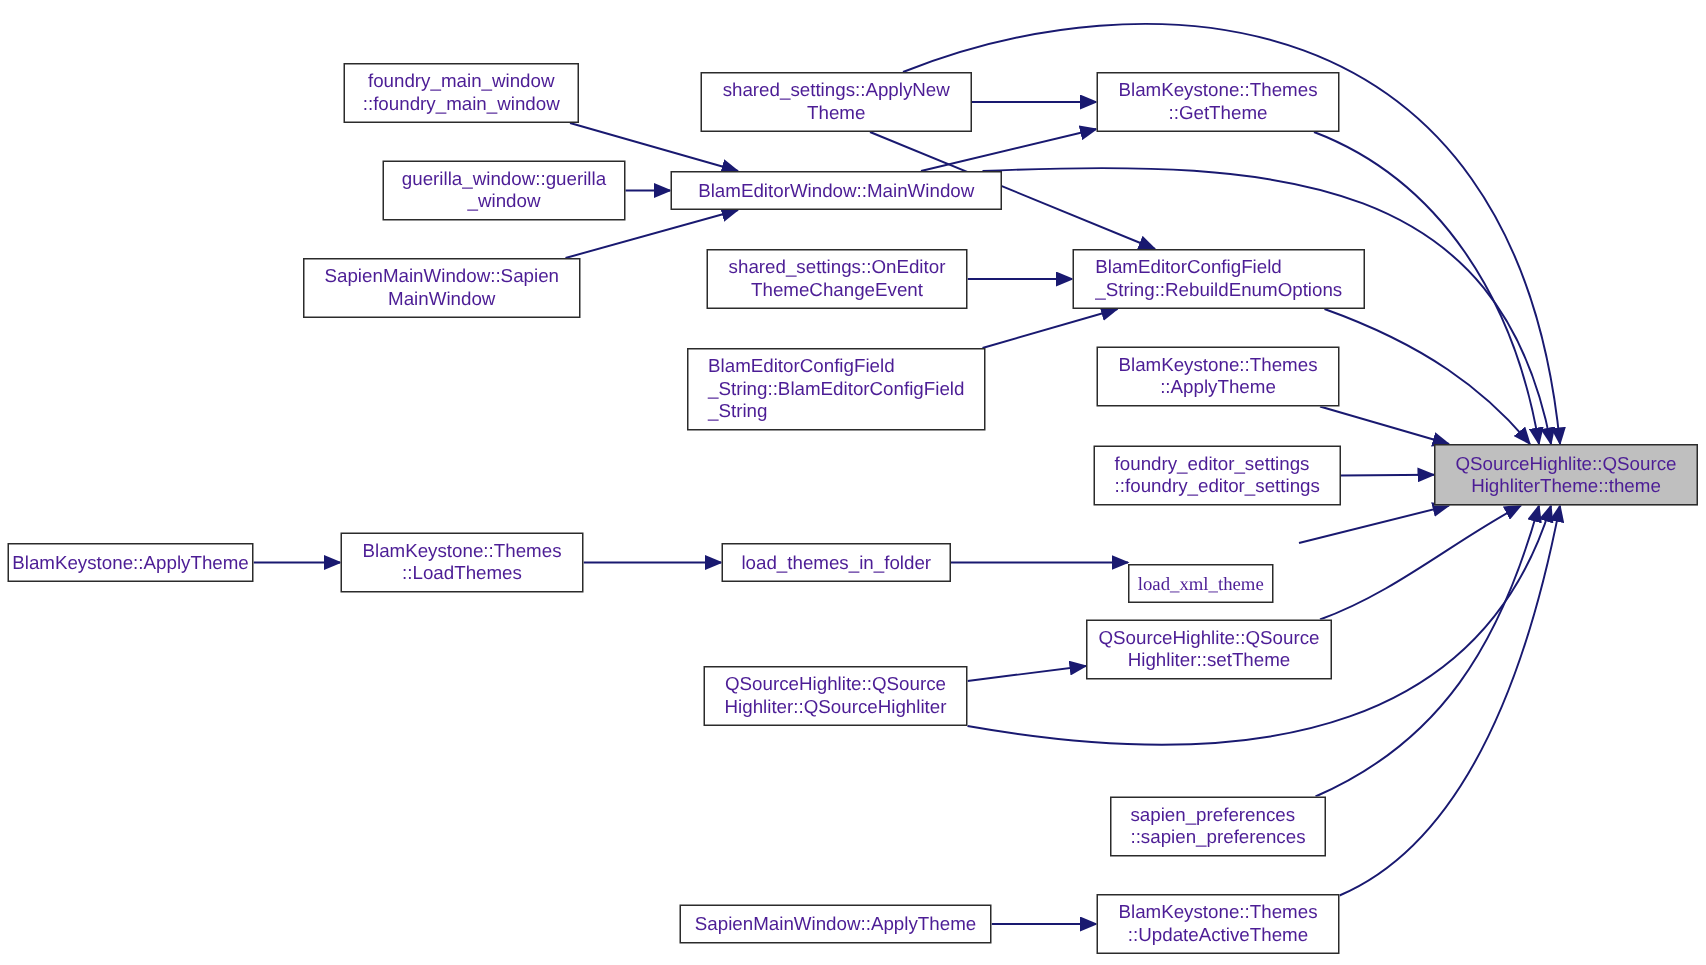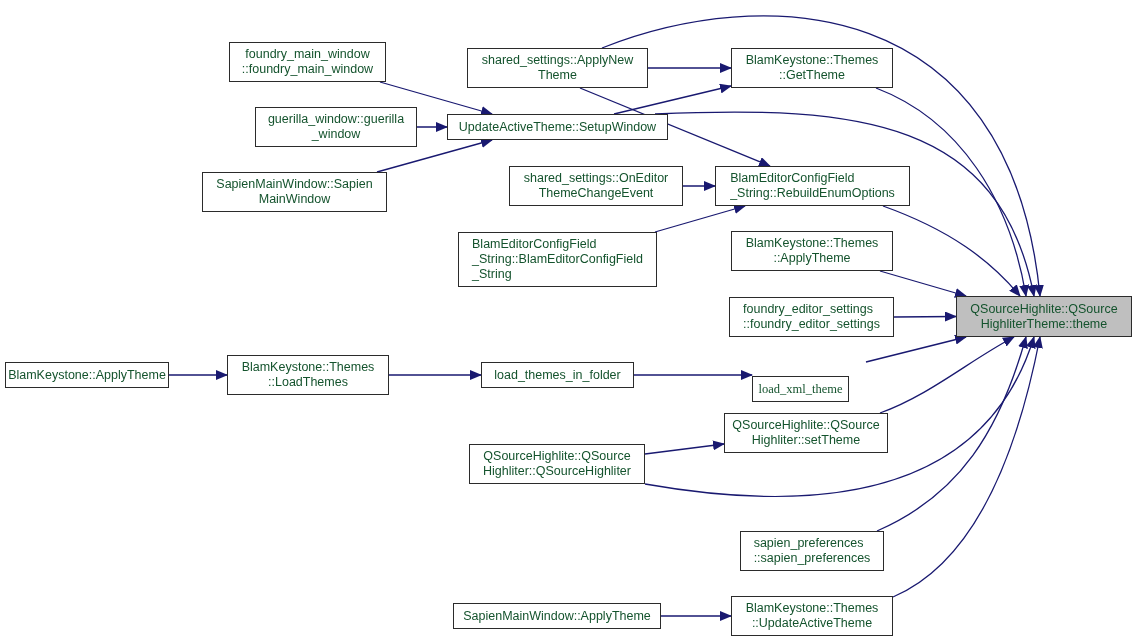--- a/index.html
+++ b/index.html
@@ -1,20 +1,20 @@
 <!DOCTYPE html>
 <html><head>
 <meta charset="utf-8">
 <style>
   html, body { margin:0; padding:0; background:#ffffff; }
   body { width:1137px; height:643px; position:relative; overflow:hidden; font-family:"Liberation Sans", sans-serif; }
   #graph { position:absolute; left:0; top:0; width:1137px; height:643px; }
   .node { position:absolute; box-sizing:border-box; border:1px solid #2b2b2b; background:#ffffff;
           display:flex; align-items:center; justify-content:center; text-align:center;
-          font-size:12.5px; line-height:15px; color:#14532d; white-space:pre; padding:0 0; cursor:pointer; }
+          font-size:12.5px; line-height:15px; color:#4c1d95; white-space:pre; padding:0 0; cursor:pointer; }
   .node.left { text-align:left; }
   .node.focus { background:#bfbfbf; }
 </style>
 </head>
 <body>
 
 <svg id="graph" xmlns="http://www.w3.org/2000/svg">
   <defs>
     <marker id="arrow" markerWidth="12" markerHeight="10" refX="11" refY="5" orient="auto" markerUnits="userSpaceOnUse">
       <path d="M0,0 L12,5 L0,10 z" fill="#191970"></path>
@@ -50,26 +50,26 @@
 
 <div id="nodes">
     <div class="node focus" style="left: 956px; top: 296px; width: 176px; height: 41px;">QSourceHighlite::QSource
 HighliterTheme::theme</div>
     <div class="node" style="left: 229px; top: 42px; width: 157px; height: 40px;">foundry_main_window
 ::foundry_main_window</div>
     <div class="node" style="left: 227px; top: 107px; width: 162px; height: 40px; margin-left: 28px;">guerilla_window::guerilla
 _window</div>
     <div class="node" style="left: 202px; top: 172px; width: 185px; height: 40px;">SapienMainWindow::Sapien
 MainWindow</div>
-    <div class="node" style="left: 447px; top: 114px; width: 221px; height: 26px;">UpdateActiveTheme::SetupWindow</div>
+    <div class="node" style="left: 447px; top: 114px; width: 221px; height: 26px;">BlamEditorWindow::MainWindow</div>
     <div class="node" style="left: 467px; top: 48px; width: 181px; height: 40px;">shared_settings::ApplyNew
 Theme</div>
     <div class="node" style="left: 731px; top: 48px; width: 162px; height: 40px;">BlamKeystone::Themes
 ::GetTheme</div>
-    <div class="node" style="left: 471px; top: 166px; width: 174px; height: 40px; margin-left: 38px;">shared_settings::OnEditor
+    <div class="node" style="left: 471px; top: 166px; width: 174px; height: 40px;">shared_settings::OnEditor
 ThemeChangeEvent</div>
     <div class="node left" style="left: 715px; top: 166px; width: 195px; height: 40px;">BlamEditorConfigField
 _String::RebuildEnumOptions</div>
     <div class="node left" style="left: 458px; top: 232px; width: 199px; height: 55px;">BlamEditorConfigField
 _String::BlamEditorConfigField
 _String</div>
     <div class="node" style="left: 731px; top: 231px; width: 162px; height: 40px;">BlamKeystone::Themes
 ::ApplyTheme</div>
     <div class="node left" style="left: 729px; top: 297px; width: 165px; height: 40px;">foundry_editor_settings
 ::foundry_editor_settings</div>

